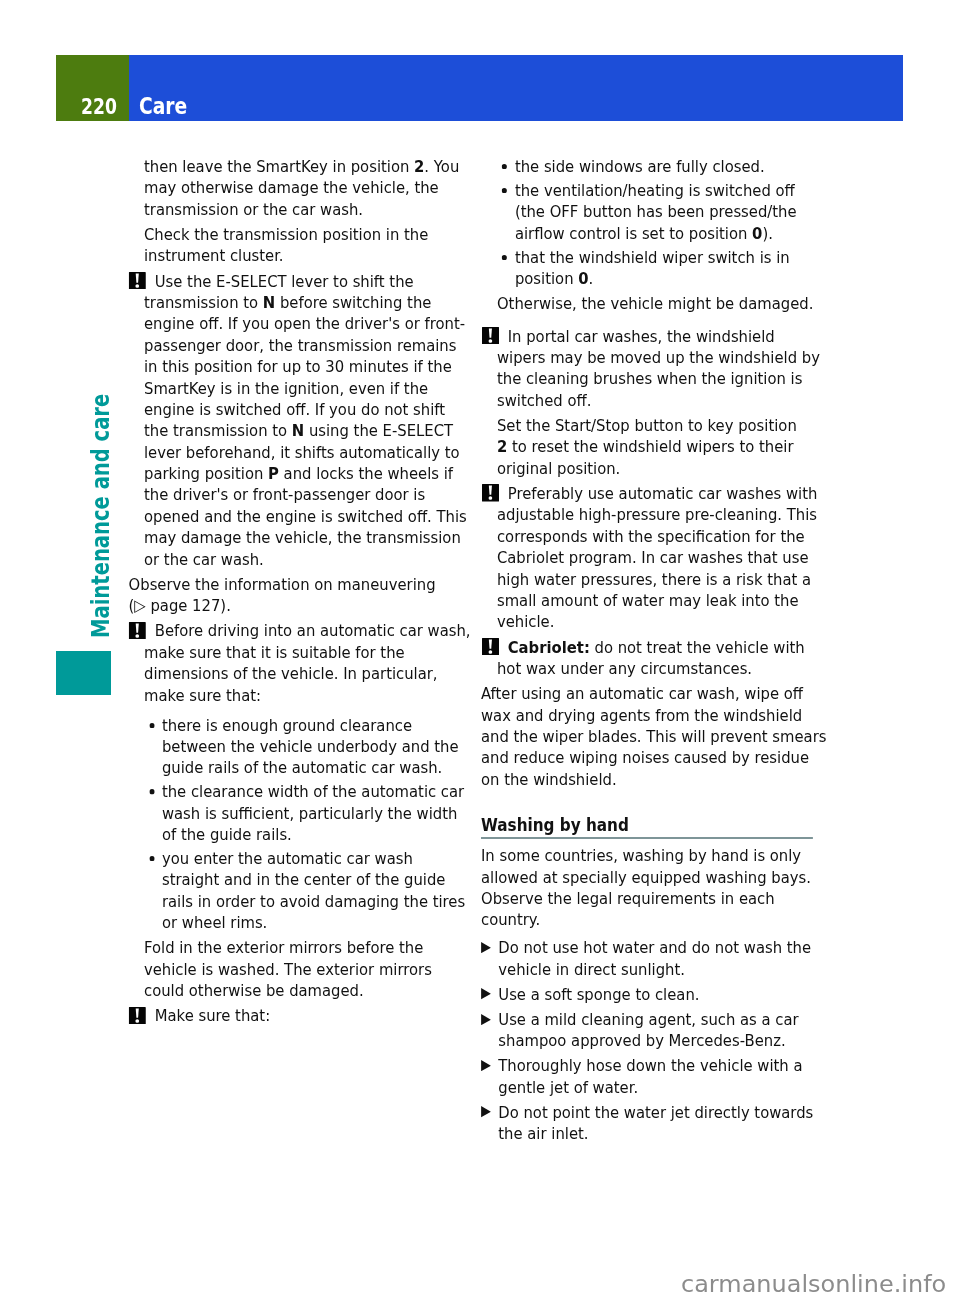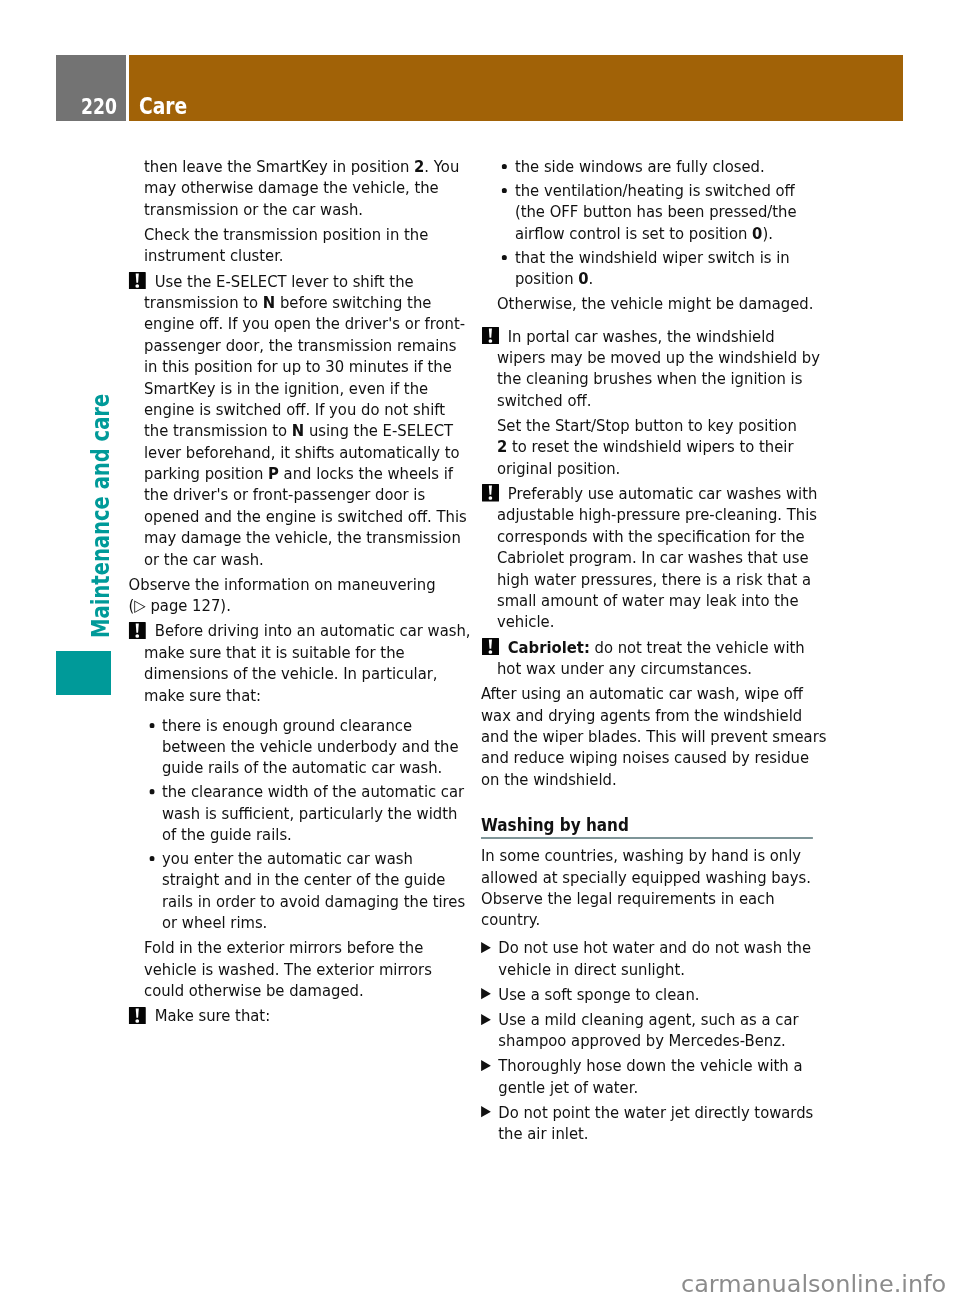--- a/index.html
+++ b/index.html
@@ -7,22 +7,22 @@
   body {
     width:960px; height:1302px; background:#ffffff;
     font-family:"DejaVu Sans", sans-serif;
     position:relative; overflow:hidden;
     -webkit-font-smoothing:antialiased;
   }
   .page { position:absolute; left:0; top:0; width:960px; height:1302px; }
 
   
   .header { position:absolute; left:56px; top:55px; width:847px; height:66px; }
-  .hdr-num { position:absolute; left:0; top:0; width:70px; height:66px; background:#737373; }
-  .hdr-title { position:absolute; left:73px; top:0; right:0; height:66px; background:#a16207; }
+  .hdr-num { position:absolute; left:0; top:0; width:70px; height:66px; background:#4d7c0f;padding-left:8px; }
+  .hdr-title { position:absolute; left:73px; top:0; right:0; height:66px; background:#1d4ed8; }
   .hdr-num-text {
     position:absolute; left:25.0px; top:42.0px; color:#ffffff; white-space:nowrap;
     font-size:20.7px; font-weight:bold; line-height:20.7px;
     transform:scaleX(0.83); transform-origin:0 0;
   }
   .hdr-title-text {
     position:absolute; left:9.8px; top:39.8px; color:#ffffff; white-space:nowrap;
     font-size:22.5px; font-weight:bold; line-height:22.5px;
     transform:scaleX(0.83); transform-origin:0 0;
   }

